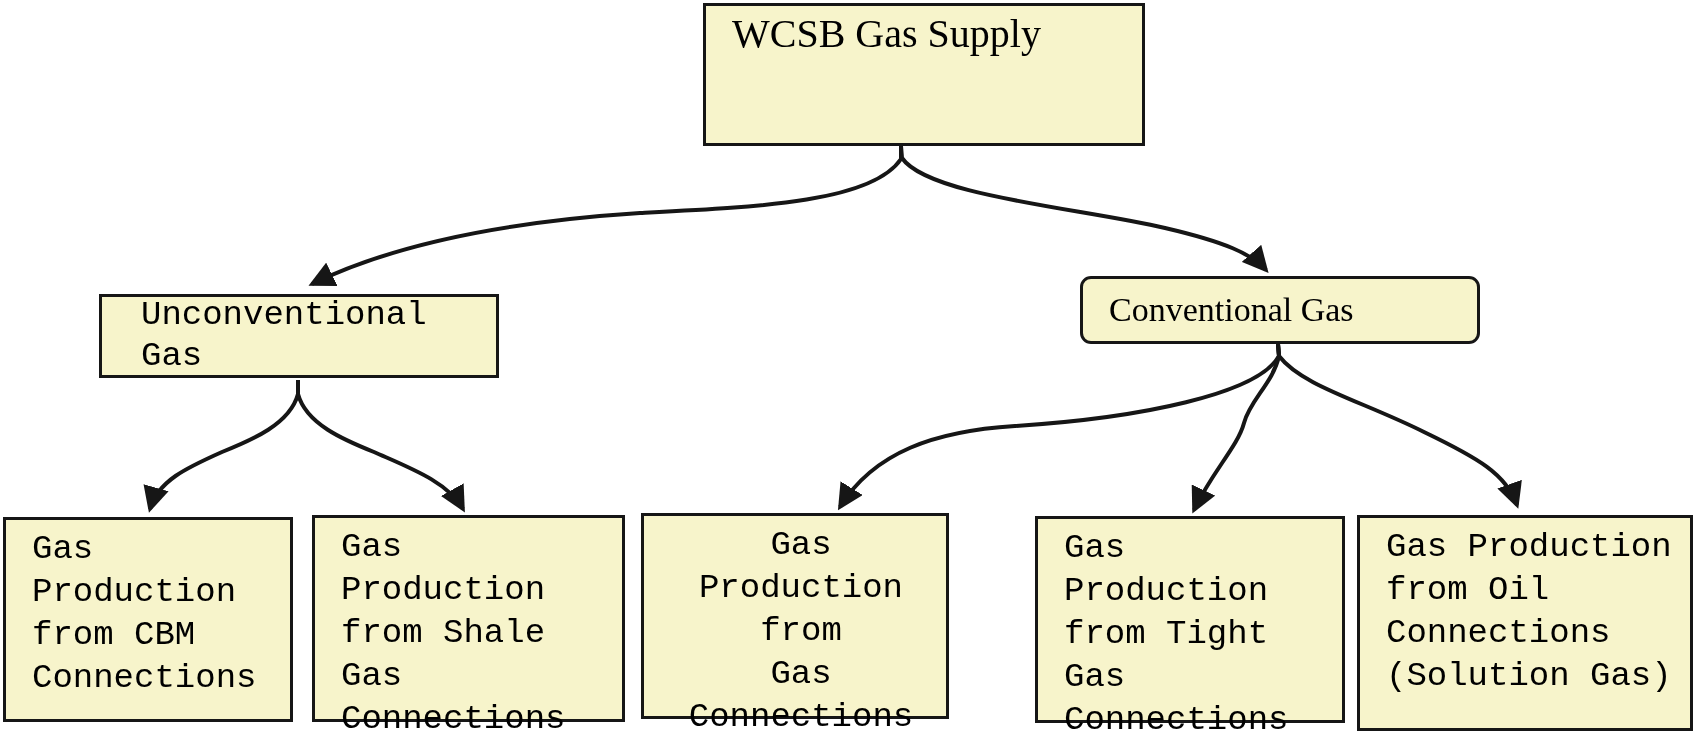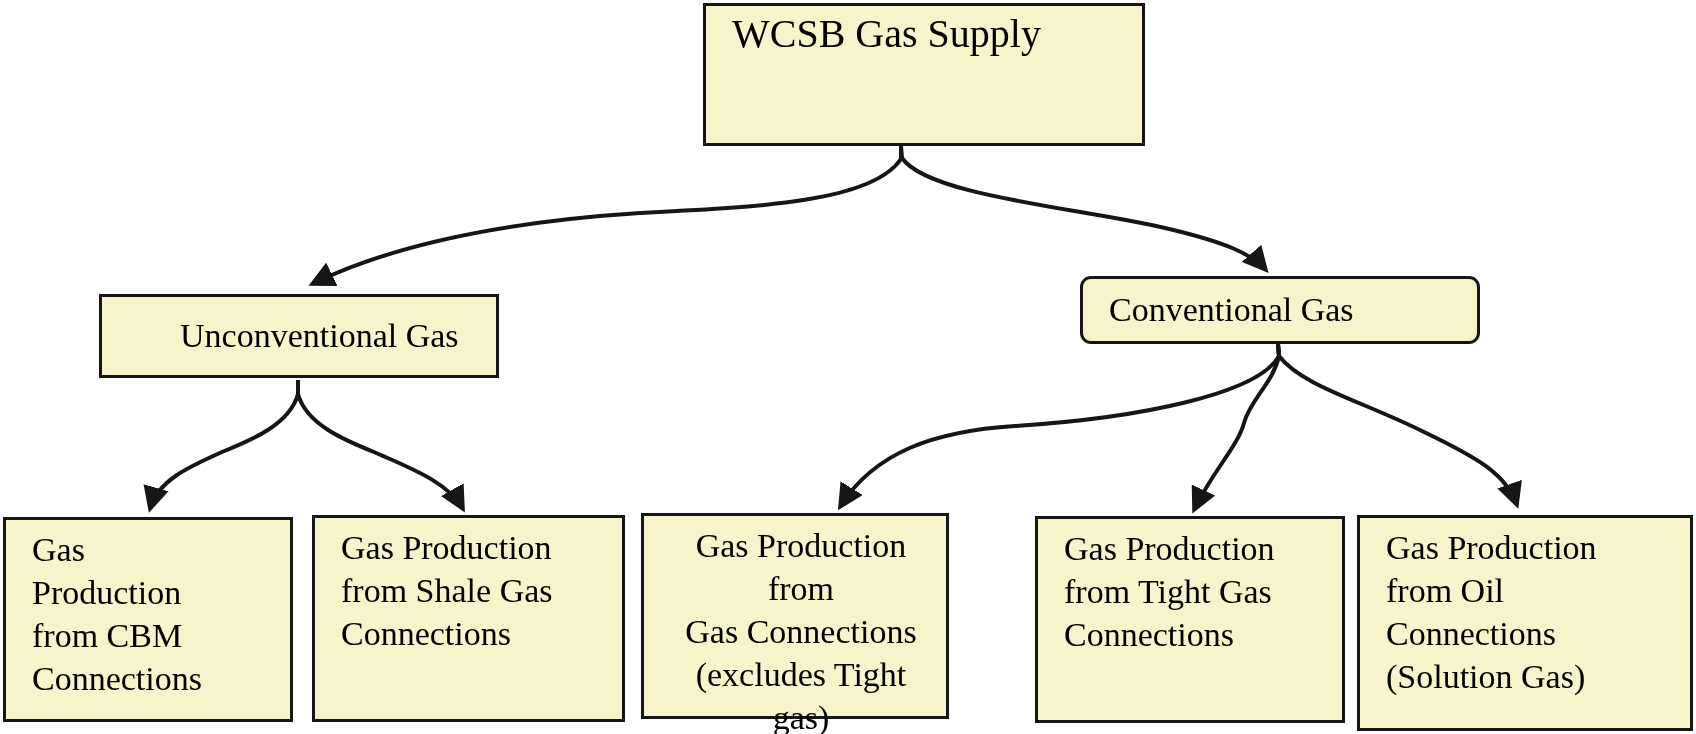--- a/index.html
+++ b/index.html
@@ -28,26 +28,26 @@
   }
   .node .label { display: block; white-space: pre-line; }
 
   
   .node--root { left: 703px; top: 3px; width: 442px; height: 143px; padding: 2px 10px 0 26px; }
   .node--root .label { font-size: 40px; line-height: 1.3; }
 
   
   .node--mid { display: flex; align-items: center; }
   .node--mid .label { font-size: 34px; line-height: 1.2; }
-  .node--unconventional { left: 99px;  top: 294px; width: 400px; height: 84px; padding-left: 78px; }
+  .node--unconventional { left: 99px;  top: 294px; width: 400px; height: 84px; padding-left: 39px; font-family: Liberation Mono, monospace; }
   .node--conventional   { left: 1080px; top: 276px; width: 400px; height: 68px; padding-left: 26px; border-radius: 11px; }
 
   
   .node--leaf { padding: 8px 14px 0 26px; }
-  .node--leaf .label { font-size: 34px; line-height: 43px; }
+  .node--leaf .label { font-size: 34px; line-height: 43px; font-family: Liberation Mono, monospace; }
   .node--cbm      { left: 3px;    top: 517px; width: 290px; height: 205px; }
   .node--shale    { left: 312px;  top: 515px; width: 313px; height: 207px; }
   .node--gasconn  { left: 641px;  top: 513px; width: 308px; height: 206px; text-align: center; }
   .node--tight    { left: 1035px; top: 516px; width: 310px; height: 207px; }
   .node--oil      { left: 1357px; top: 515px; width: 336px; height: 216px; }
 
   .edge { fill: none; stroke: #161616; stroke-width: 4; }
 </style>
 </head>
 <body>

